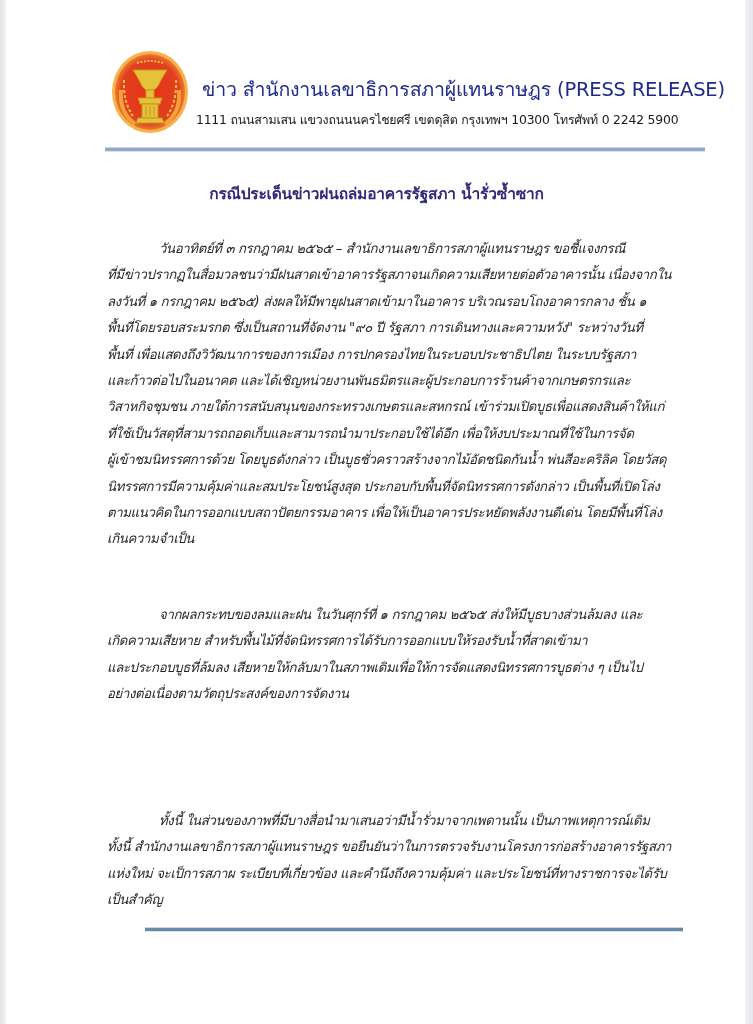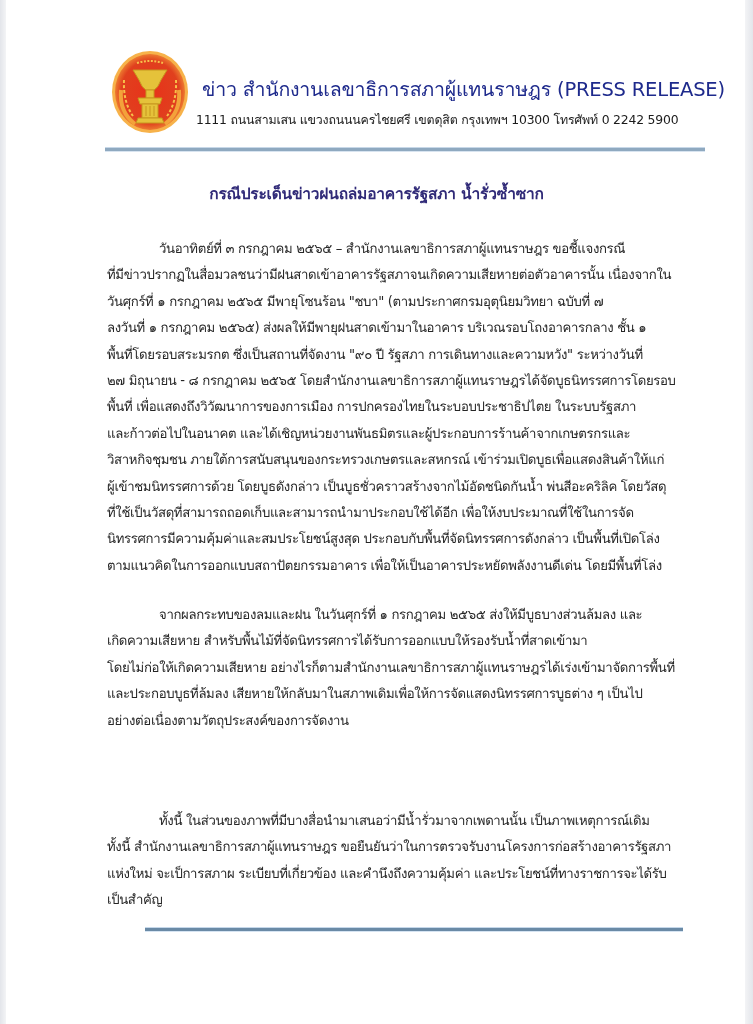--- a/index.html
+++ b/index.html
@@ -75,20 +75,21 @@
       white-space: nowrap;
       letter-spacing: -0.2px;
     }
     .body-text {
       position: absolute;
       left: 107px;
       width: 570px;
       font-size: 13.2px;
       color: #262626;
       line-height: 26.4px;
+      font-style: italic;
     }
     .line {
       display: block;
       white-space: nowrap;
       overflow: visible;
       letter-spacing: -0.35px;
     }
     .indent {
       padding-left: 52px;
     }
@@ -139,37 +140,35 @@
 
 <div class="header-title">ข่าว สำนักงานเลขาธิการสภาผู้แทนราษฎร (PRESS RELEASE)</div>
 <div class="header-address">1111 ถนนสามเสน แขวงถนนนครไชยศรี เขตดุสิต กรุงเทพฯ 10300 โทรศัพท์ 0 2242 5900</div>
 <div class="rule-top"></div>
 
 <div class="headline">กรณีประเด็นข่าวฝนถล่มอาคารรัฐสภา น้ำรั่วซ้ำซาก</div>
 
 <div class="body-text p1">
   <span class="line indent">วันอาทิตย์ที่ ๓ กรกฎาคม ๒๕๖๕ – สำนักงานเลขาธิการสภาผู้แทนราษฎร ขอชี้แจงกรณี</span>
   <span class="line">ที่มีข่าวปรากฏในสื่อมวลชนว่ามีฝนสาดเข้าอาคารรัฐสภาจนเกิดความเสียหายต่อตัวอาคารนั้น เนื่องจากใน</span>
-  <span class="line">วันศุกร์ที่ ๑ กรกฎาคม ๒๕๖๕ มีพายุโซนร้อน "ชบา" (ตามประกาศกรมอุตุนิยมวิทยา ฉบับที่ ๗</span>
   <span class="line">ลงวันที่ ๑ กรกฎาคม ๒๕๖๕) ส่งผลให้มีพายุฝนสาดเข้ามาในอาคาร บริเวณรอบโถงอาคารกลาง ชั้น ๑</span>
   <span class="line">พื้นที่โดยรอบสระมรกต ซึ่งเป็นสถานที่จัดงาน "๙๐ ปี รัฐสภา การเดินทางและความหวัง" ระหว่างวันที่</span>
-  <span class="line">๒๗ มิถุนายน - ๘ กรกฎาคม ๒๕๖๕ โดยสำนักงานเลขาธิการสภาผู้แทนราษฎรได้จัดบูธนิทรรศการโดยรอบ</span>
   <span class="line">พื้นที่ เพื่อแสดงถึงวิวัฒนาการของการเมือง การปกครองไทยในระบอบประชาธิปไตย ในระบบรัฐสภา</span>
   <span class="line">และก้าวต่อไปในอนาคต และได้เชิญหน่วยงานพันธมิตรและผู้ประกอบการร้านค้าจากเกษตรกรและ</span>
   <span class="line">วิสาหกิจชุมชน ภายใต้การสนับสนุนของกระทรวงเกษตรและสหกรณ์ เข้าร่วมเปิดบูธเพื่อแสดงสินค้าให้แก่</span>
+  <span class="line">ที่ใช้เป็นวัสดุที่สามารถถอดเก็บและสามารถนำมาประกอบใช้ได้อีก เพื่อให้งบประมาณที่ใช้ในการจัด</span>
   <span class="line">ผู้เข้าชมนิทรรศการด้วย โดยบูธดังกล่าว เป็นบูธชั่วคราวสร้างจากไม้อัดชนิดกันน้ำ พ่นสีอะคริลิค โดยวัสดุ</span>
-  <span class="line">ที่ใช้เป็นวัสดุที่สามารถถอดเก็บและสามารถนำมาประกอบใช้ได้อีก เพื่อให้งบประมาณที่ใช้ในการจัด</span>
   <span class="line">นิทรรศการมีความคุ้มค่าและสมประโยชน์สูงสุด ประกอบกับพื้นที่จัดนิทรรศการดังกล่าว เป็นพื้นที่เปิดโล่ง</span>
   <span class="line">ตามแนวคิดในการออกแบบสถาปัตยกรรมอาคาร เพื่อให้เป็นอาคารประหยัดพลังงานดีเด่น โดยมีพื้นที่โล่ง</span>
+  <span class="line">เกินความจำเป็น</span>
 </div>
 
 <div class="body-text p2">
   <span class="line indent">จากผลกระทบของลมและฝน ในวันศุกร์ที่ ๑ กรกฎาคม ๒๕๖๕ ส่งให้มีบูธบางส่วนล้มลง และ</span>
   <span class="line">เกิดความเสียหาย สำหรับพื้นไม้ที่จัดนิทรรศการได้รับการออกแบบให้รองรับน้ำที่สาดเข้ามา</span>
-  <span class="line">โดยไม่ก่อให้เกิดความเสียหาย อย่างไรก็ตามสำนักงานเลขาธิการสภาผู้แทนราษฎรได้เร่งเข้ามาจัดการพื้นที่</span>
   <span class="line">และประกอบบูธที่ล้มลง เสียหายให้กลับมาในสภาพเดิมเพื่อให้การจัดแสดงนิทรรศการบูธต่าง ๆ เป็นไป</span>
   <span class="line">อย่างต่อเนื่องตามวัตถุประสงค์ของการจัดงาน</span>
 </div>
 
 <div class="body-text p3">
   <span class="line indent">ทั้งนี้ ในส่วนของภาพที่มีบางสื่อนำมาเสนอว่ามีน้ำรั่วมาจากเพดานนั้น เป็นภาพเหตุการณ์เดิม</span>
   <span class="line">ทั้งนี้ สำนักงานเลขาธิการสภาผู้แทนราษฎร ขอยืนยันว่าในการตรวจรับงานโครงการก่อสร้างอาคารรัฐสภา</span>
   <span class="line">แห่งใหม่ จะเป็การสภาผ ระเบียบที่เกี่ยวข้อง และคำนึงถึงความคุ้มค่า และประโยชน์ที่ทางราชการจะได้รับ</span>
   <span class="line">เป็นสำคัญ</span>
 </div>

